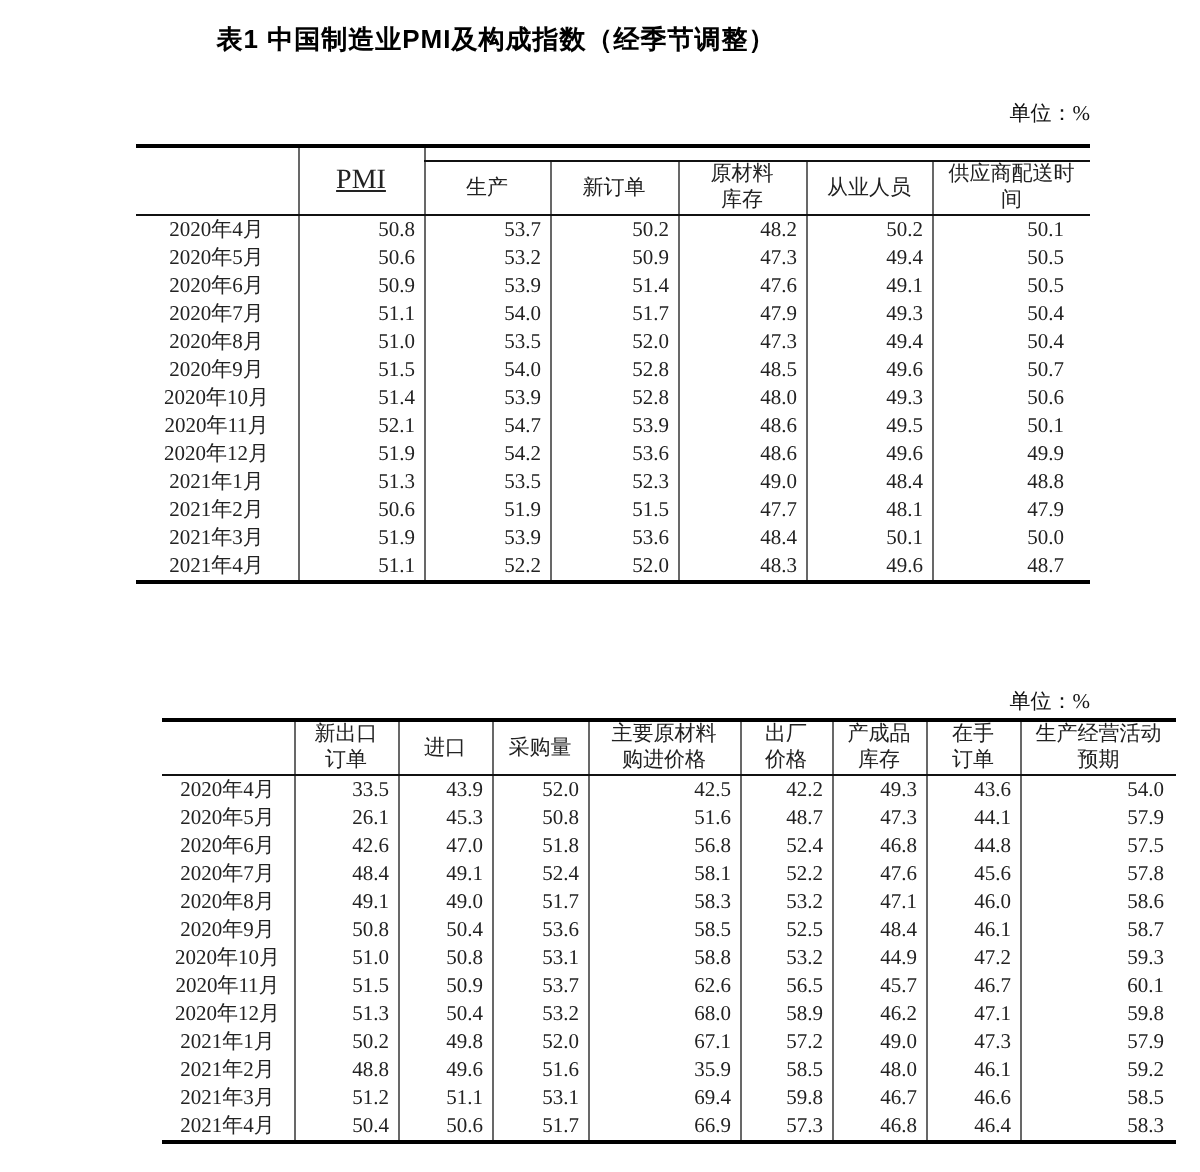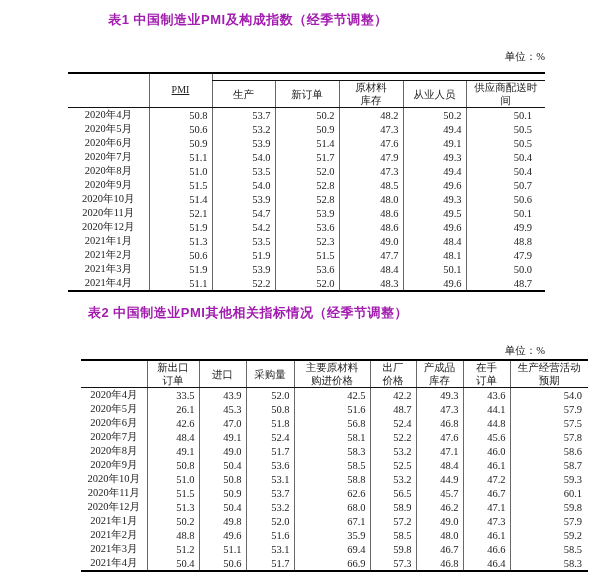--- a/index.html
+++ b/index.html
@@ -1,32 +1,32 @@
 <!DOCTYPE html>
 <html><head>
 <meta charset="utf-8">
 <style>
   html,body{margin:0;padding:0;background:#ffffff;}
   body{width:600px;height:586px;position:relative;overflow:hidden;
        font-family:"Liberation Serif","DejaVu Sans",serif;color:#222;}
   .page{position:relative;width:600px;height:586px;background:#fff;}
   .tbl-title{position:absolute;left:0;width:496px;text-align:center;
        font-family:"Liberation Sans","DejaVu Sans",sans-serif;
-       font-weight:bold;font-size:13px;color:#a21caf;letter-spacing:0.5px;}
+       font-weight:bold;font-size:13px;color:#000000;letter-spacing:0.5px;}
   .unit{position:absolute;text-align:right;font-size:10.5px;color:#111;font-family:Liberation Serif, serif;}
   table{position:absolute;border-collapse:collapse;table-layout:fixed;
         border-top:2px solid #000;border-bottom:2px solid #000;
         font-size:10.5px;color:#222;}
   th,td{padding:0;margin:0;font-weight:normal;overflow:hidden;}
   .bl{border-left:1px solid #686868;}
   thead th{border-bottom:1.5px solid #111;text-align:center;
            vertical-align:middle;line-height:1.25;}
   th.spacer{height:6px;border-bottom:1px solid #111;}
   th.sub{height:26px;white-space:pre-line;font-size:10.5px;}
-  th.pmi-h,th.date-h{font-size:10px;text-decoration:underline;}
+  th.pmi-h,th.date-h{font-size:14px;text-decoration:underline;}
   tbody tr{height:13.9px;}
   td.num{text-align:right;padding-right:4px;font-size:10.5px;}
   td.date{text-align:center;font-size:10.5px;white-space:nowrap;margin-left:15px;}
   #t1 td.last{padding-right:13px;}
   #t2 td.last{padding-right:6px;}
 </style>
 </head>
 <body>
 
 <div class="page">
@@ -175,21 +175,20 @@
           <td class="num bl">51.1</td>
           <td class="num bl">52.2</td>
           <td class="num bl">52.0</td>
           <td class="num bl">48.3</td>
           <td class="num bl">49.6</td>
           <td class="num bl last">48.7</td>
         </tr>
       </tbody>
     </table>
 
-  <div class="tbl-title" style="top:304px">表2 中国制造业PMI其他相关指标情况（经季节调整）</div>
 
   <div class="unit" style="top:344px;left:68px;width:477px">单位：%</div>
 
   <table id="t2" style="top:359px;left:81px;width:507px">
       <colgroup>
         <col style="width: 66px;">
         <col style="width: 52px;">
         <col style="width: 47px;">
         <col style="width: 48px;">
         <col style="width: 76px;">

